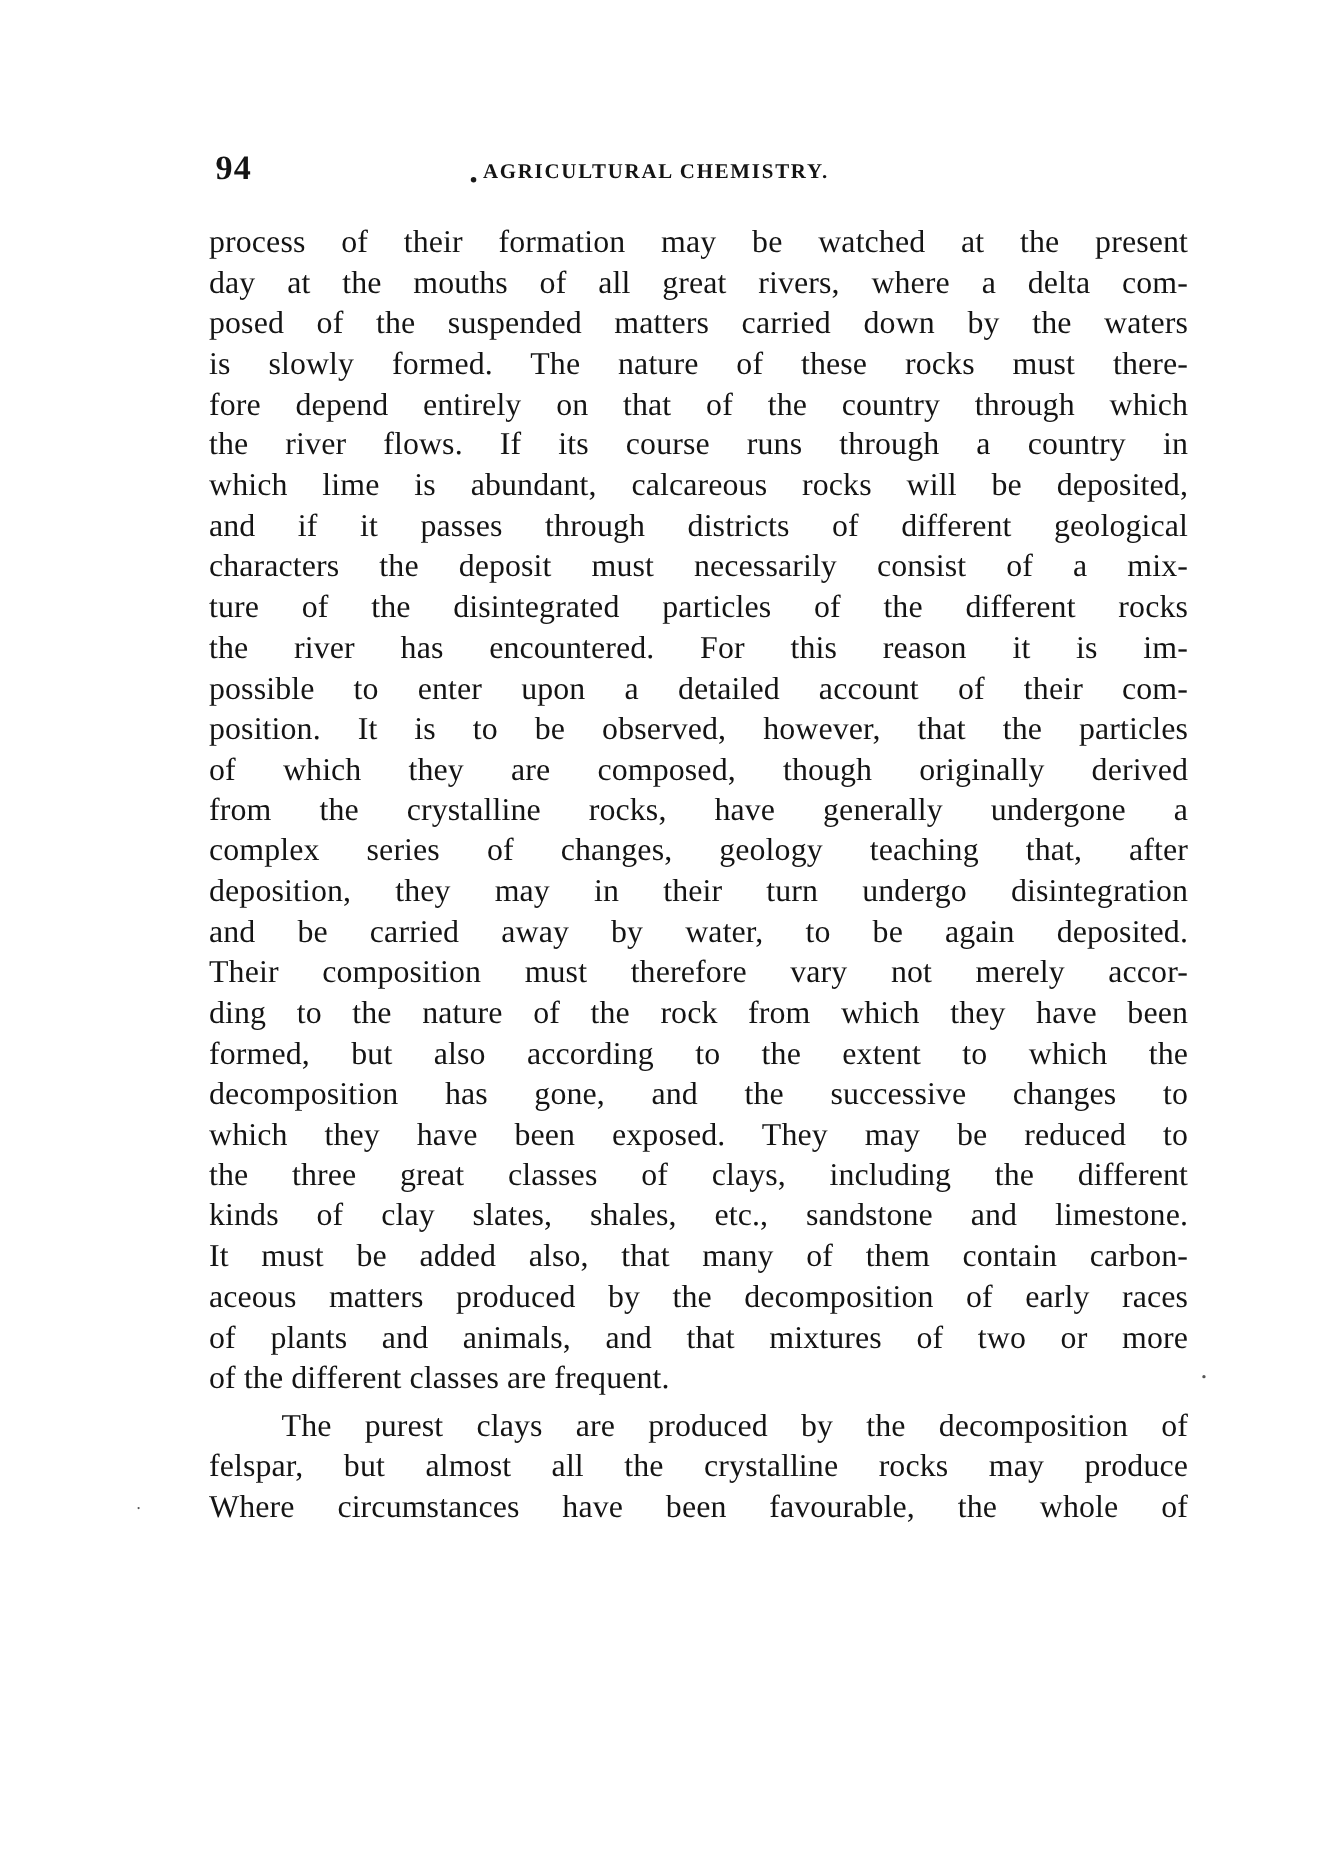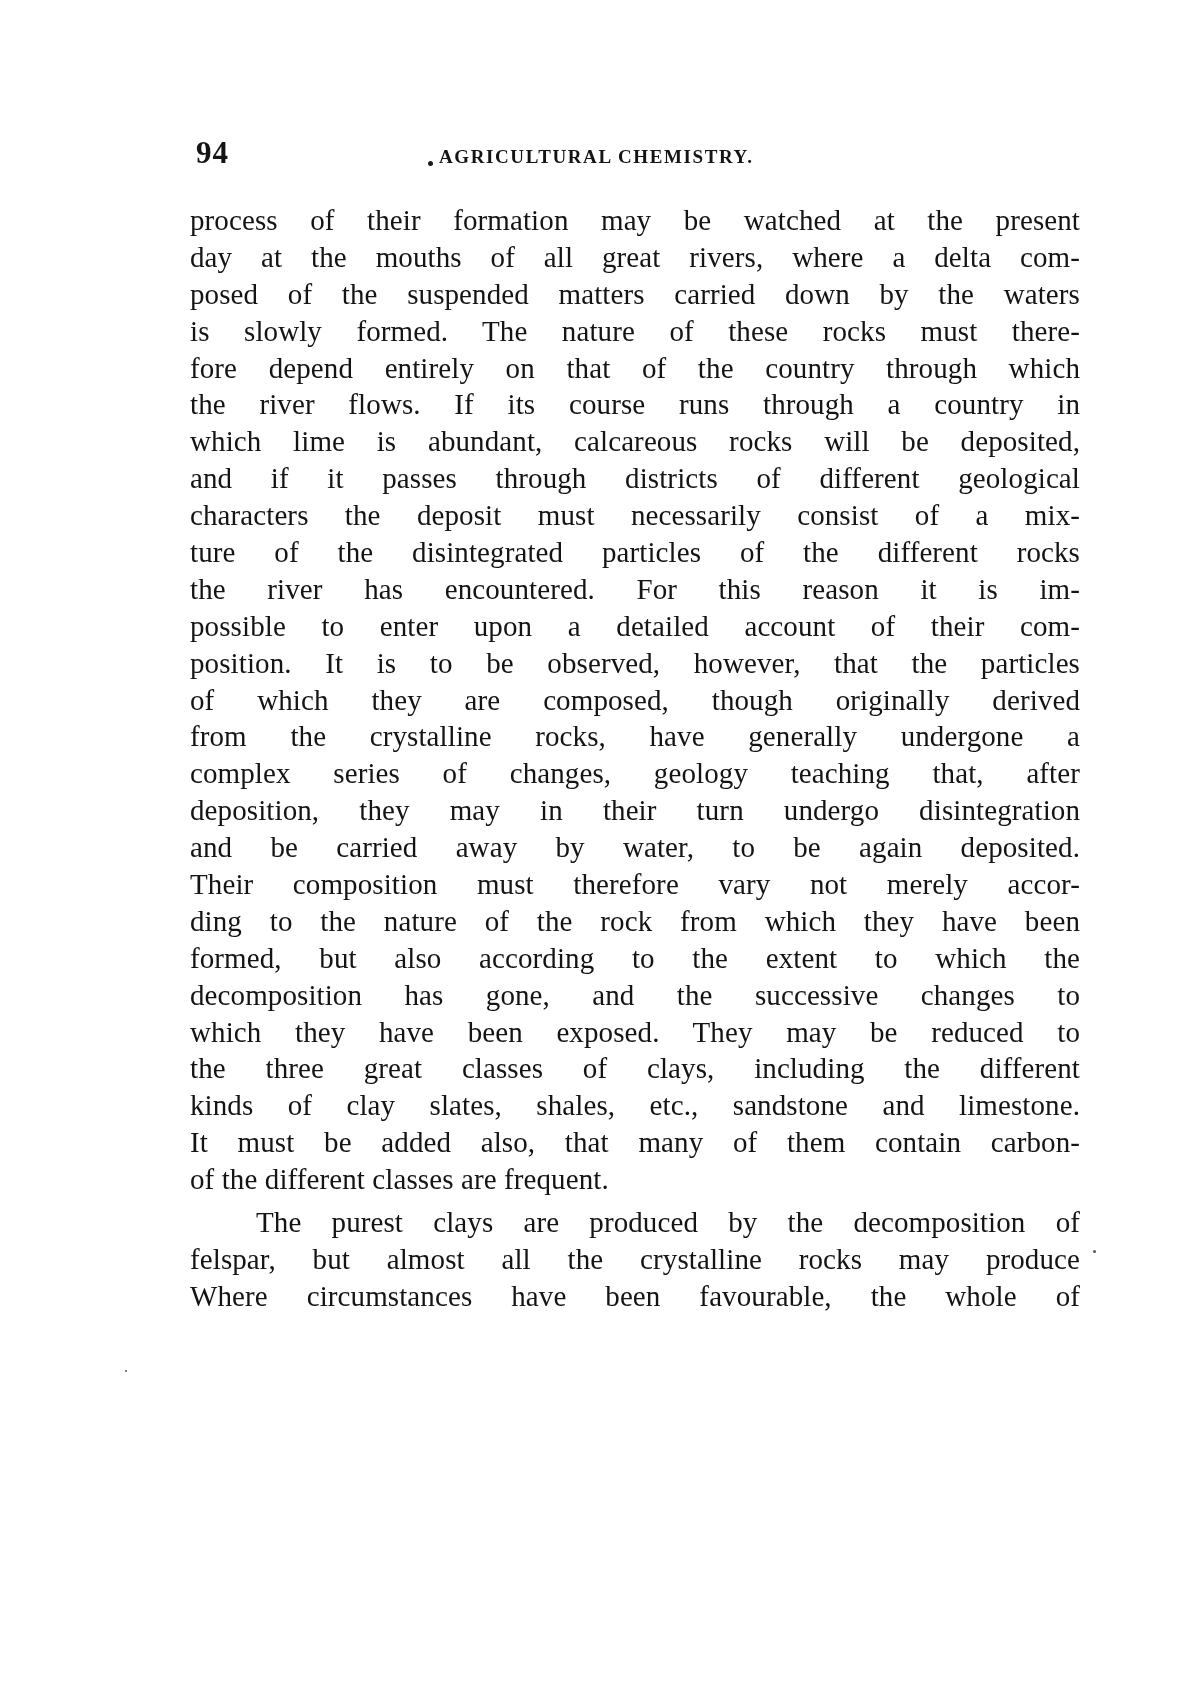--- a/index.html
+++ b/index.html
@@ -120,20 +120,22 @@
         <span class="line">deposition, they may in their turn undergo disintegration</span>
         <span class="line">and be carried away by water, to be again deposited.</span>
         <span class="line">Their composition must therefore vary not merely accor-</span>
         <span class="line">ding to the nature of the rock from which they have been</span>
         <span class="line">formed, but also according to the extent to which the</span>
         <span class="line">decomposition has gone, and the successive changes to</span>
         <span class="line">which they have been exposed.  They may be reduced to</span>
         <span class="line">the three great classes of clays, including the different</span>
         <span class="line">kinds of clay slates, shales, etc., sandstone and limestone.</span>
         <span class="line">It must be added also, that many of them contain carbon-</span>
+        <span class="line">aceous matters produced by the decomposition of early races</span>
+        <span class="line">of plants and animals, and that mixtures of two or more</span>
         <span class="line last">of the different classes are frequent.</span>
       </div>
       <div class="para-gap"></div>
       <div class="paragraph">
         <span class="line indent">The purest clays are produced by the decomposition of</span>
         <span class="line">felspar, but almost all the crystalline rocks may produce</span>
         <span class="line">Where circumstances have been favourable, the whole of</span>
       </div>
     </div>
 

